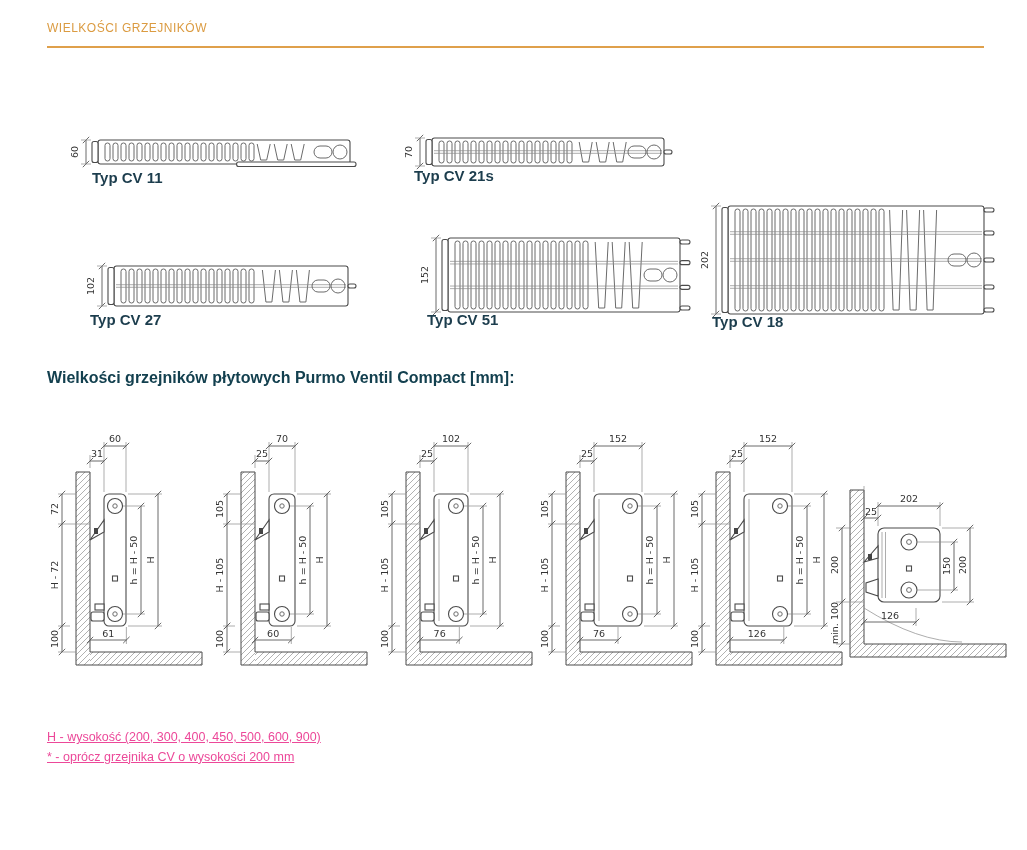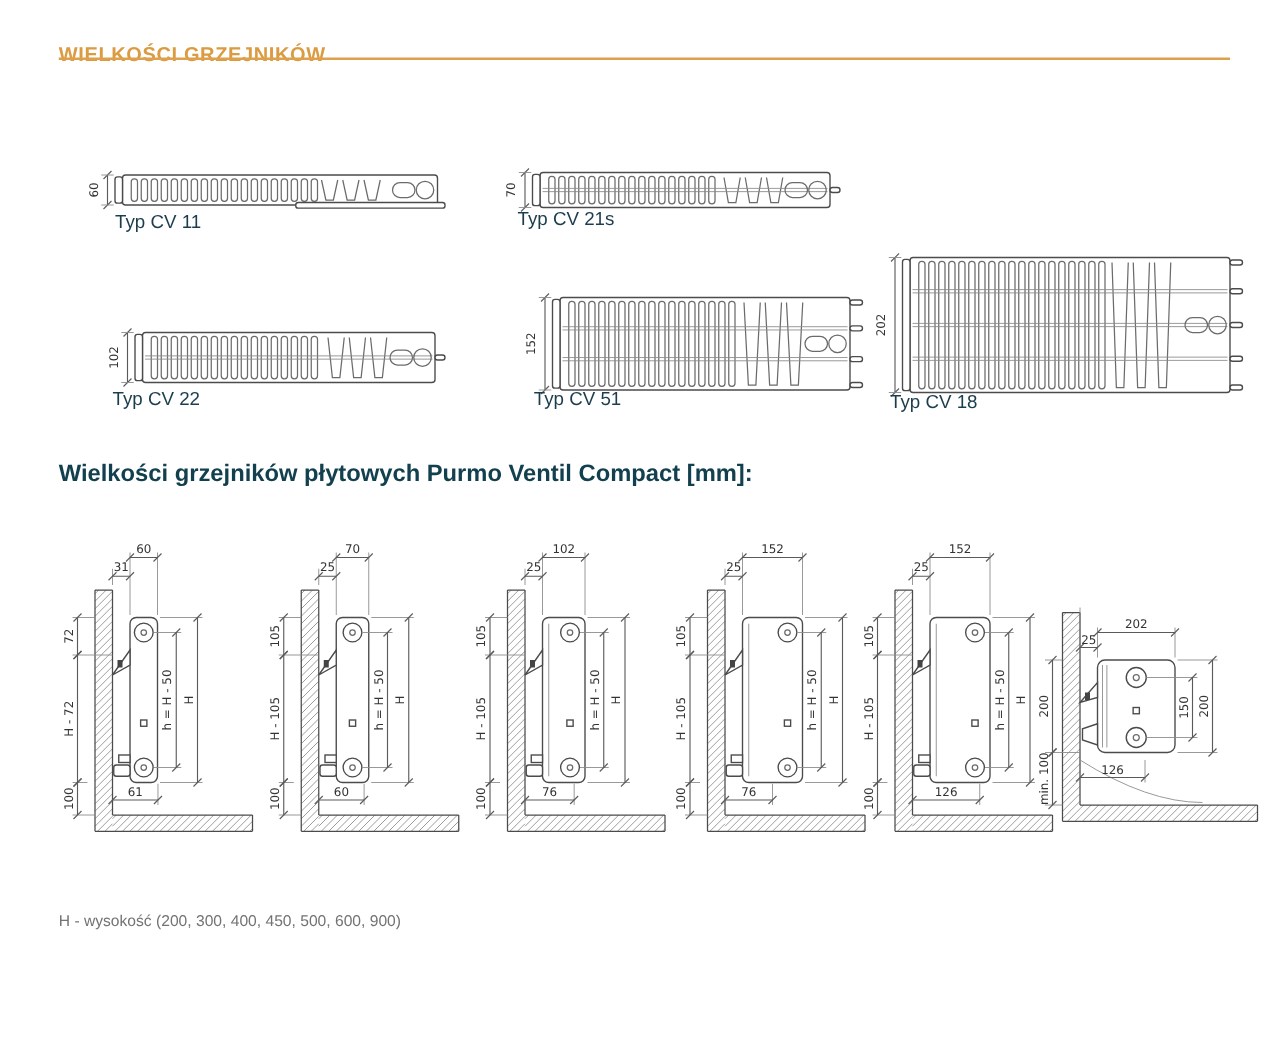--- a/index.html
+++ b/index.html
@@ -3,27 +3,27 @@
 <meta charset="utf-8">
 <style>
   html,body{margin:0;padding:0;}
   body{
     width:1027px;height:850px;background:#ffffff;
     font-family:"Liberation Sans",sans-serif;
     position:relative;overflow:hidden;color:#1C3D4D;
   }
   .abs{position:absolute;}
   .title{
-    left:47px;top:36px;font-size:16px;font-weight:700;
+    left:47px;top:21px;font-size:12px;font-weight:400;
     letter-spacing:.5px;color:#DB9B41;
   }
   .rule{left:47px;top:46px;width:937px;height:2px;background:#DFA04B;}
-  .tv-label{font-size:15px;font-weight:400;color:#1C3D4D;}
-  .subtitle{left:47px;top:369px;font-size:19px;font-weight:700;color:#13404F;}
-  .legend{left:47px;top:728px;font-size:12.5px;color:#737373;}
+  .tv-label{font-size:15px;font-weight:700;color:#1C3D4D;}
+  .subtitle{left:47px;top:369px;font-size:16px;font-weight:700;color:#13404F;}
+  .legend{left:47px;top:728px;font-size:12.5px;color:#ec4899;text-decoration:underline;}
   .legend div{line-height:19.5px;}
   
   svg{display:block;}
   svg .o{fill:#ffffff;stroke:#4b4b4b;stroke-width:1.1;}
   svg .ln{fill:none;stroke:#4b4b4b;stroke-width:1;}
   svg .fin{fill:none;stroke:#6b6b6b;stroke-width:1;}
   svg .dim{fill:none;stroke:#5a5a5a;stroke-width:.9;}
   svg .thin{fill:none;stroke:#8a8a8a;stroke-width:.7;}
   svg .hl{stroke:#9d9d9d;stroke-width:.8;}
   svg .dt{font-family:"DejaVu Sans",sans-serif;font-size:9.5px;fill:#333333;}
@@ -232,21 +232,21 @@
         <rect x="284" y="91" width="10" height="4" rx="2" class="o"></rect>
         <rect x="284" y="14" width="10" height="4" rx="2" class="o"></rect>
         <rect x="284" y="114" width="10" height="4" rx="2" class="o"></rect>
         <rect x="248" y="60" width="18" height="12" rx="6" class="fin"></rect>
         <circle cx="274" cy="66" r="7" class="fin"></circle>
       </svg>
     </div>
 
   <div class="abs tv-label" style="left:92px;top:169px">Typ CV 11</div>
   <div class="abs tv-label" style="left:414px;top:167px">Typ CV 21s</div>
-  <div class="abs tv-label" style="left:90px;top:311px">Typ CV 22</div>
+  <div class="abs tv-label" style="left:90px;top:311px">Typ CV 27</div>
   <div class="abs tv-label" style="left:427px;top:311px">Typ CV 51</div>
   <div class="abs tv-label" style="left:712px;top:313px">Typ CV 18</div>
 
   <div class="abs subtitle">Wielkości grzejników płytowych Purmo Ventil Compact [mm]:</div>
 
   <div class="abs" id="cs0" style="left: 46px; top: 428px;">
       <svg width="168" height="250" xmlns="http://www.w3.org/2000/svg">
         <line x1="30.0" y1="47.0" x2="33.0" y2="44.0" class="hl"></line>
         <line x1="30.0" y1="53.0" x2="39.0" y2="44.0" class="hl"></line>
         <line x1="30.0" y1="59.0" x2="44.0" y2="45.0" class="hl"></line>
@@ -956,15 +956,16 @@
         <line x1="88" y1="150" x2="88" y2="168" class="thin"></line>
         <line x1="36" y1="164" x2="88" y2="164" class="dim"></line>
         <line x1="32.8" y1="167.2" x2="39.2" y2="160.8" class="dim"></line>
         <line x1="84.8" y1="167.2" x2="91.2" y2="160.8" class="dim"></line>
         <text x="62" y="161" class="dt" text-anchor="middle">126</text>
       </svg>
     </div>
 
   <div class="abs legend">
     <div>H - wysokość (200, 300, 400, 450, 500, 600, 900)</div>
+    <div>* - oprócz grzejnika CV o wysokości 200 mm</div>
   </div>
 
 </div>
 
 </body></html>

